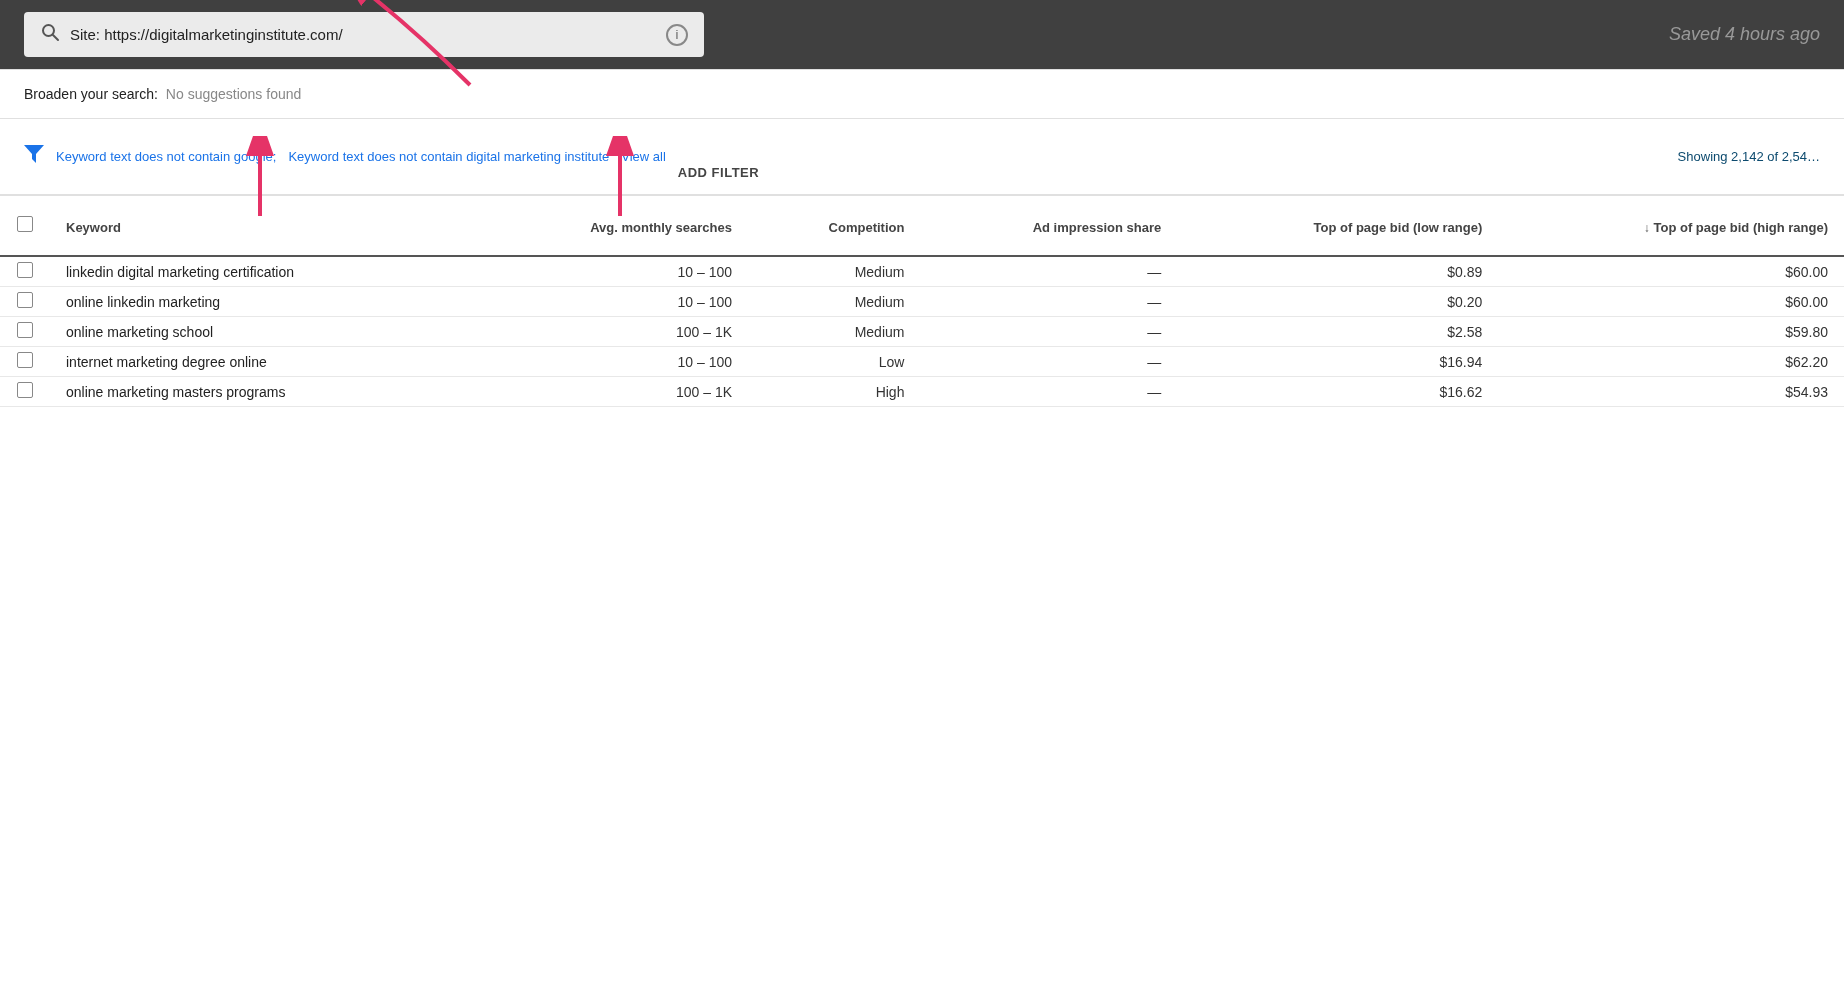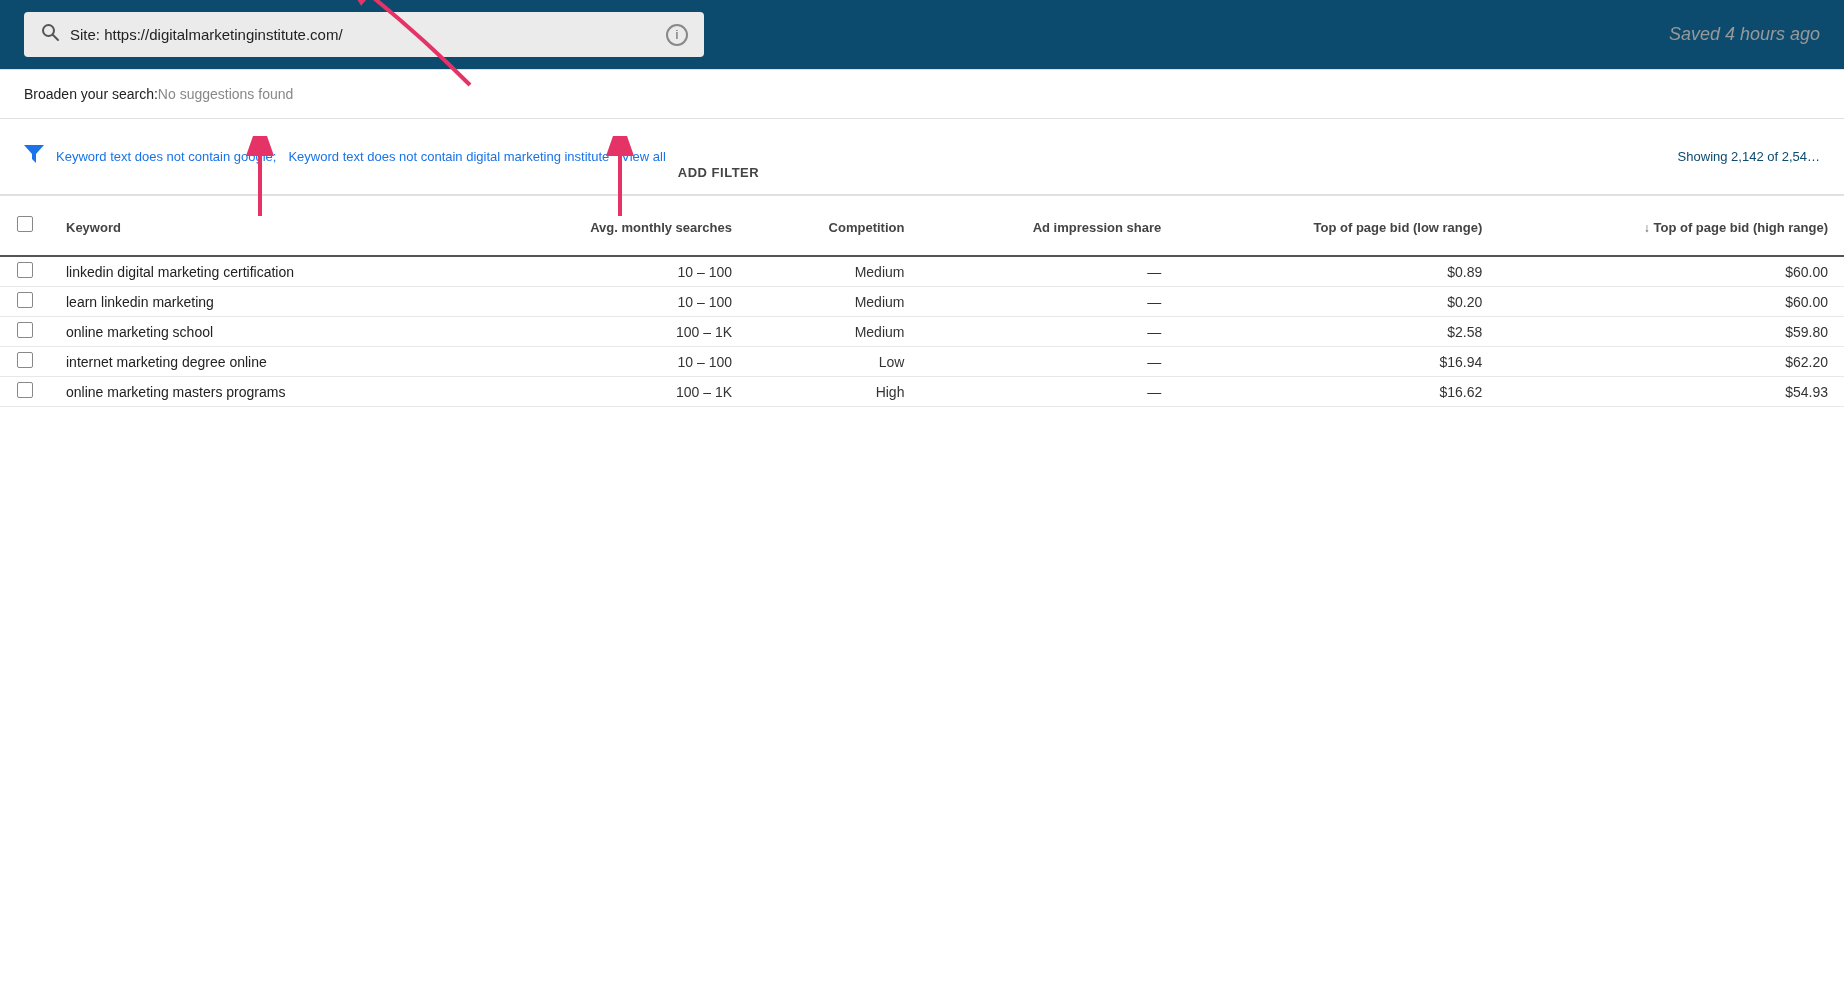--- a/index.html
+++ b/index.html
@@ -9,21 +9,21 @@
       color: #333;
       font-size: 14px;
     }
 
     
     .header-bar {
       display: flex;
       align-items: center;
       justify-content: space-between;
       padding: 12px 24px;
-      background: #0c4a6e;
+      background: #404040;
       border-bottom: 1px solid #e0e0e0;
     }
     .search-box {
       display: flex;
       align-items: center;
       background: #ebebeb;
       border-radius: 4px;
       padding: 10px 16px;
       width: 680px;
       gap: 10px;
@@ -60,21 +60,21 @@
     }
 
     
     .broaden-bar {
       padding: 16px 24px;
       font-size: 14px;
       color: #333;
       border-bottom: 1px solid #e0e0e0;
       display: flex;
       align-items: flex-start;
-      gap: 0;
+      gap: 8px;
       position: relative;
     }
     .broaden-label {
       font-weight: 500;
       color: #222;
     }
     .broaden-value {
       color: #888;
     }
 
@@ -276,21 +276,21 @@
     <td>10 – 100</td>
     <td>Medium</td>
     <td>—</td>
     <td>$0.89</td>
     <td>$60.00</td>
   </tr>
         <tr>
     <td class="col-checkbox">
       <span class="checkbox-el"></span>
     </td>
-    <td class="col-keyword">learn linkedin marketing</td>
+    <td class="col-keyword">online linkedin marketing</td>
     <td>10 – 100</td>
     <td>Medium</td>
     <td>—</td>
     <td>$0.20</td>
     <td>$60.00</td>
   </tr>
         <tr>
     <td class="col-checkbox">
       <span class="checkbox-el"></span>
     </td>

